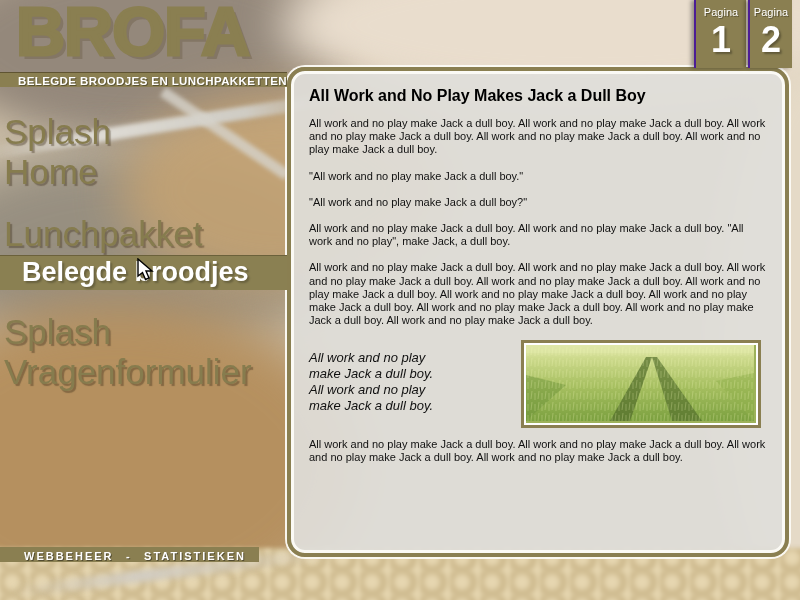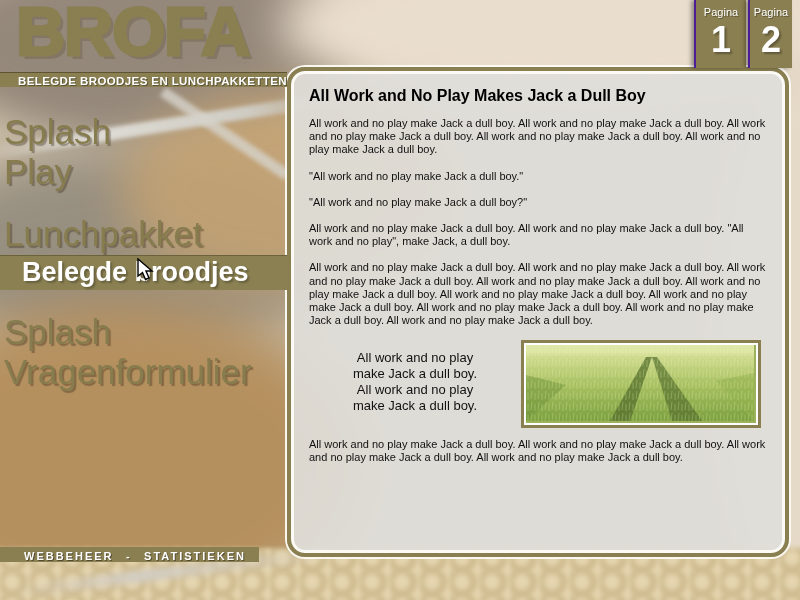--- a/index.html
+++ b/index.html
@@ -27,21 +27,21 @@
 
   
   .panel{left:287px;top:67px;width:502px;height:490px;z-index:2;box-sizing:border-box;
      background:rgba(223,222,218,0.92);
      border:4px solid #8a7f51;border-radius:18px;
      box-shadow:0 0 0 2px rgba(252,251,246,.95), inset 0 0 0 3px #fbfaf5;
      padding:16px 18px 10px 18px;overflow:hidden;color:#111;}
   .panel h1{margin:0 0 12px 0;font-size:16px;font-weight:bold;color:#000;}
   .panel p{margin:0 0 13px 0;font-size:11px;line-height:1.2;color:#111;}
   .media-row{display:flex;align-items:flex-start;margin:2px 0 10px 0;}
-  .poem{flex:1;text-align:center;font-size:13px;line-height:16px;padding-top:10px;}
+  .poem{flex:1;text-align:left;font-style:italic;font-size:13px;line-height:16px;padding-top:10px;}
   .poem span{display:block;}
   .photo-frame{box-sizing:border-box;width:240px;height:88px;margin-right:6px;
      border:3px solid #8a7f51;box-shadow:inset 0 0 0 2px #fff;background:#9db25a;flex:0 0 auto;}
   .photo-frame svg{display:block;margin:2px;}
 
   
   .logo{left:16px;top:-8px;z-index:3;font-size:68px;font-weight:bold;letter-spacing:-1px;
      color:#8a7f51;-webkit-text-stroke:3px #8a7f51;
      text-shadow:4px 4px 0 rgba(80,65,35,.25);}
   .tagline{left:0;top:72px;width:287px;height:14px;z-index:3;background:#8a7f51;
@@ -128,21 +128,21 @@
 
   <p>All work and no play make Jack a dull boy. All work and no play make Jack a dull boy. All work and no play make Jack a dull boy. All work and no play make Jack a dull boy.</p>
 </div>
 
 <div class="abs logo">BROFA</div>
 <div class="abs tagline">
   <span>BELEGDE BROODJES EN LUNCHPAKKETTEN</span>
 </div>
 
 <a class="abs nav-link" style="top:112px">Splash</a>
-<a class="abs nav-link" style="top:152px">Play</a>
+<a class="abs nav-link" style="top:152px">Home</a>
 <a class="abs nav-link" style="top:214px">Lunchpakket</a>
 <div class="abs nav-selected">
   <span>Belegde broodjes</span>
 </div>
 <a class="abs nav-link" style="top:312px">Splash</a>
 <a class="abs nav-link" style="top:352px">Vragenformulier</a>
 
 <div class="abs pagebox pb1">
   <span class="plabel">Pagina</span>
   <span class="pnum">1</span>

